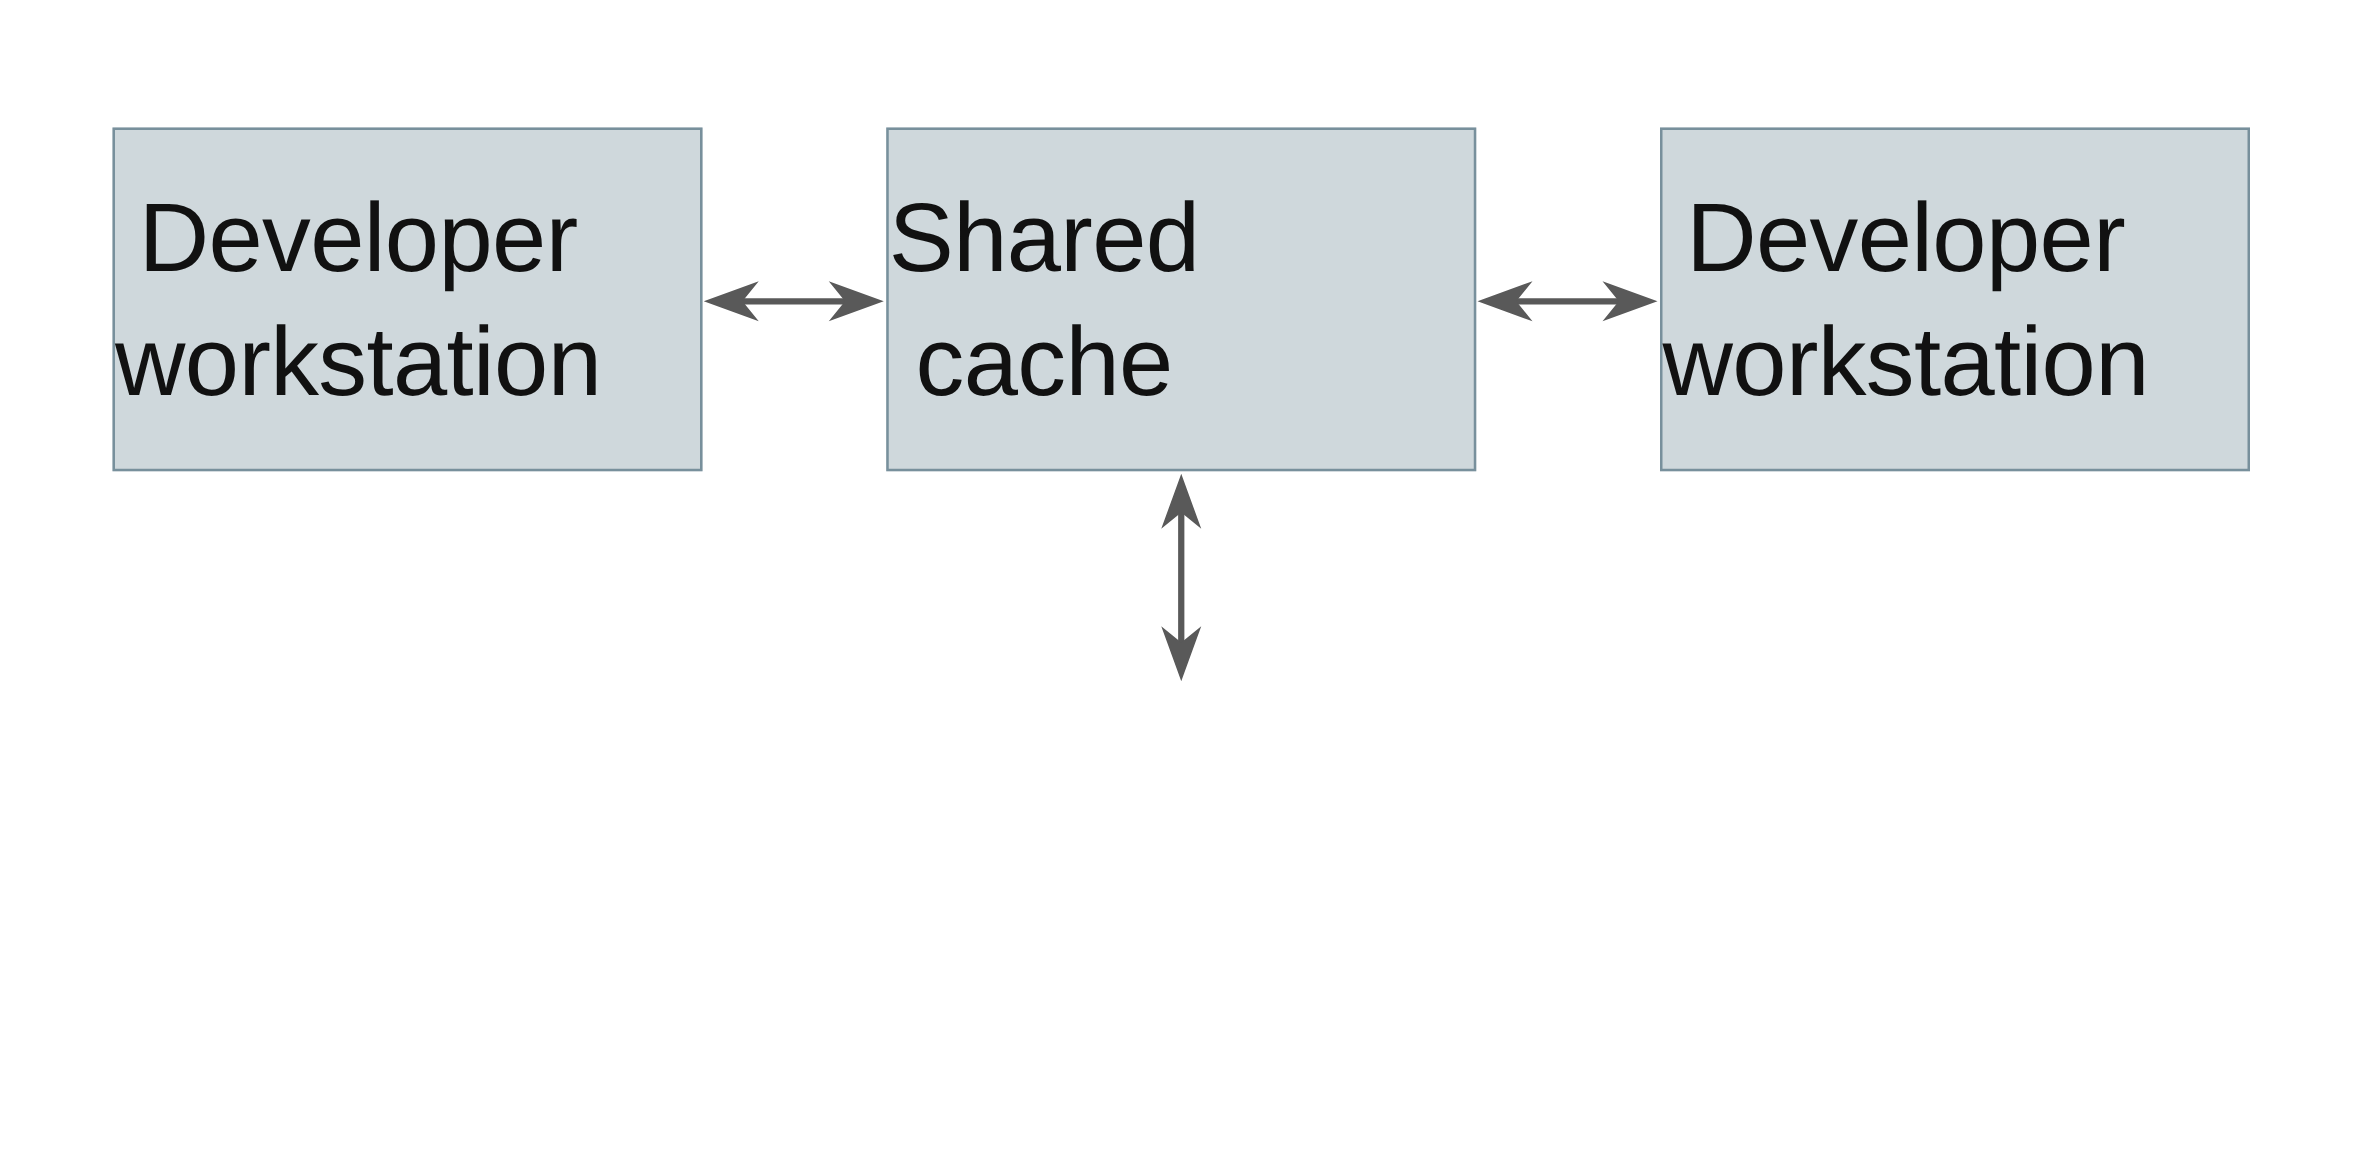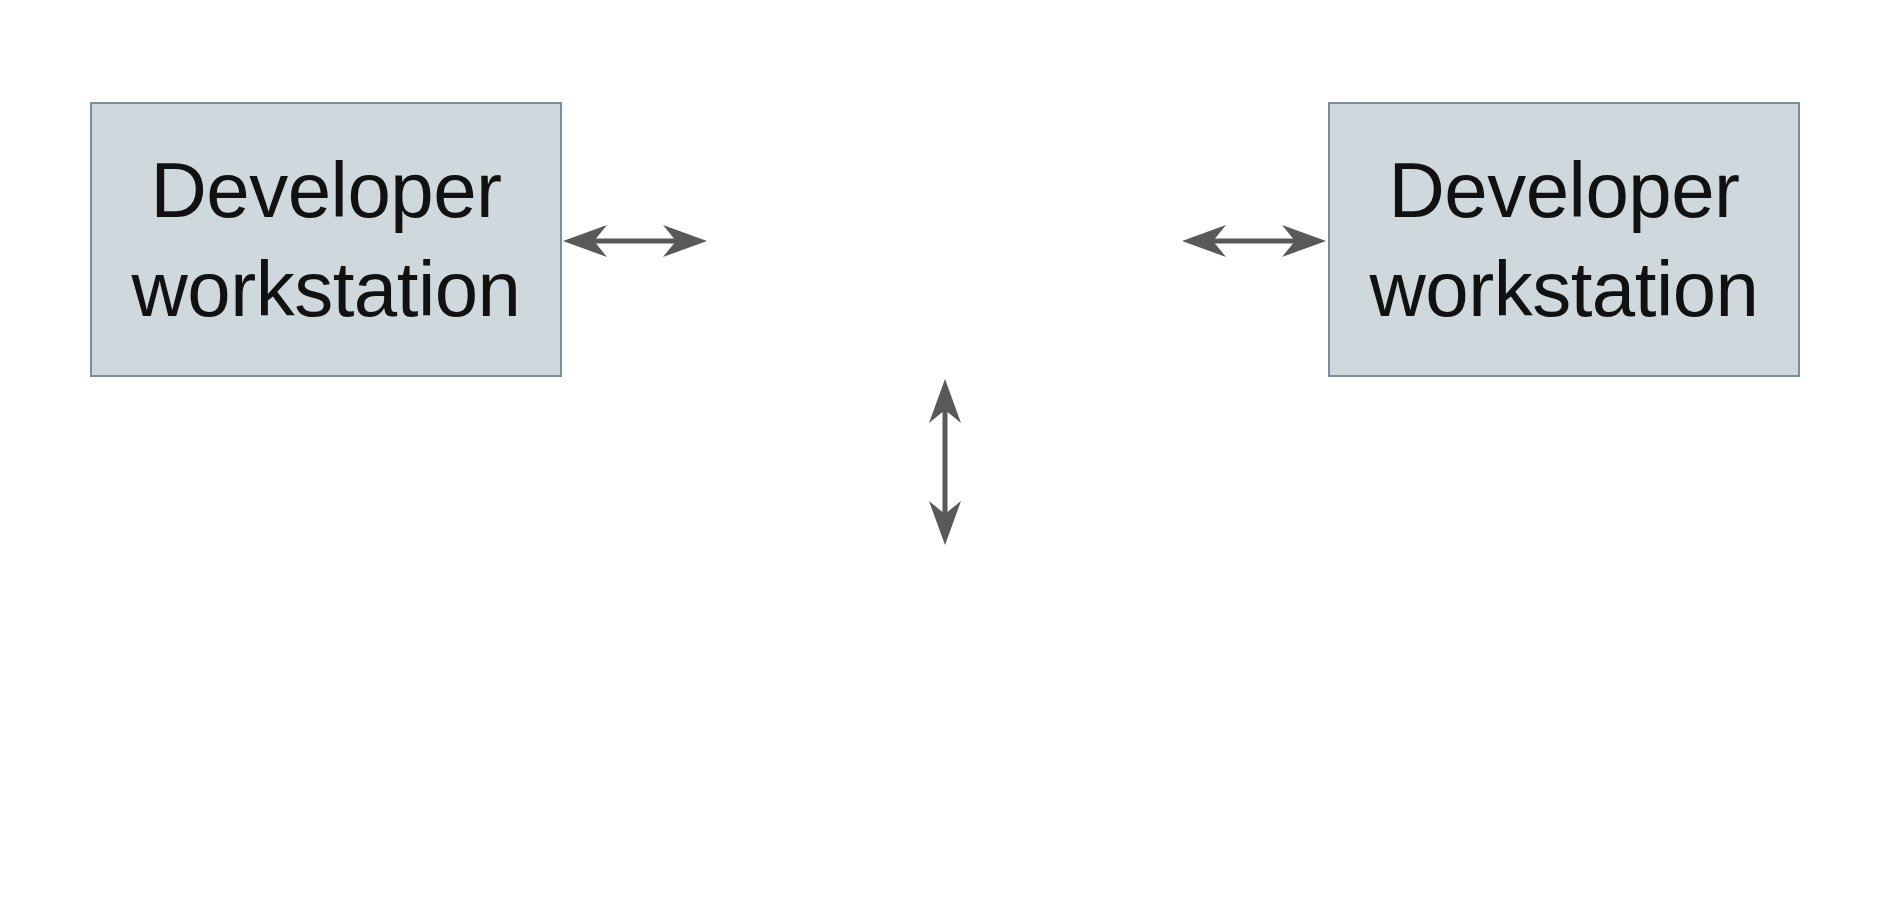--- a/index.html
+++ b/index.html
@@ -23,21 +23,20 @@
     overflow: hidden;
   }
   .node {
     position: absolute;
     width: 472px;
     height: 275px;
     background: var(--box-fill);
     border: 2px solid var(--box-border);
     display: flex;
     align-items: center;
-    justify-content: center;
     text-align: center;
   }
   .node-label {
     font-size: 78px;
     line-height: 99px;
     color: var(--text-color);
     white-space: pre-line;
     letter-spacing: -0.5px;
   }
   .node-left   { left: 90px;   top: 102px; }
@@ -53,20 +52,24 @@
 </head>
 <body>
 
 <div class="canvas">
 
   <div class="node node-left">
     <span class="node-label">Developer
 workstation</span>
   </div>
 
+  <div class="node node-center">
+    <span class="node-label">Shared
+cache</span>
+  </div>
 
   <div class="node node-right">
     <span class="node-label">Developer
 workstation</span>
   </div>
 
 
   <div class="edge edge-h1">
     <svg viewBox="0 0 148 60" xmlns="http://www.w3.org/2000/svg" aria-hidden="true">
       <line x1="30" y1="30" x2="118" y2="30" stroke="currentColor" stroke-width="5"></line>

